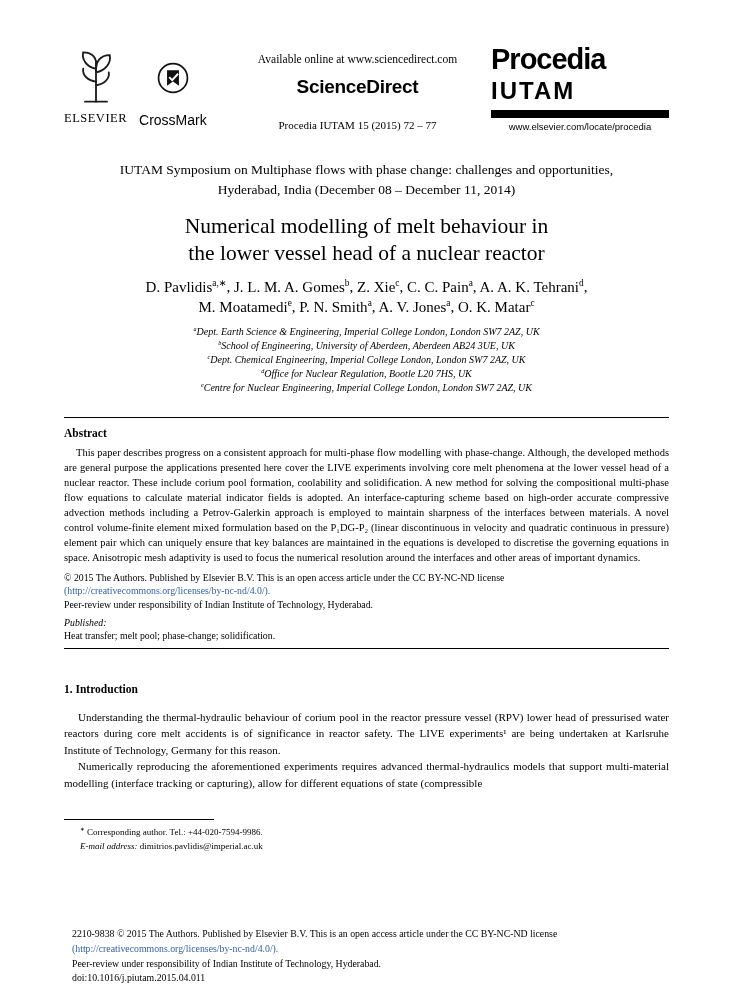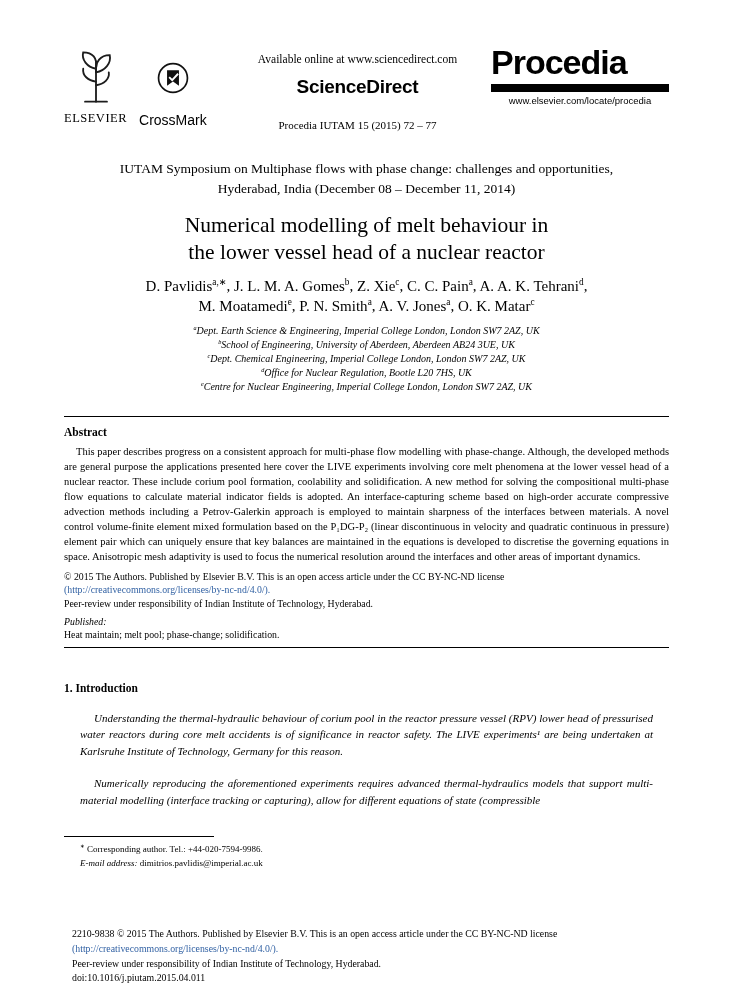--- a/index.html
+++ b/index.html
@@ -13,21 +13,21 @@
   .elsevier svg { width: 56px; height: 64px; display: block; margin: 0 auto; }
   .elsevier-word { font-size: 12.5px; letter-spacing: .5px; margin-top: 2px; }
   .crossmark { text-align: center; margin-top: 16px; }
   .crossmark svg { width: 34px; height: 34px; display: block; margin: 0 auto; }
   .crossmark-word { font-size: 14px; font-family: "Liberation Sans", sans-serif; margin-top: 17px; }
   .mast-center { flex: 1; text-align: center; padding-top: 8px; }
   .available { font-size: 11.5px; }
   .sciencedirect { font-family: "Liberation Sans", sans-serif; font-weight: bold; font-size: 19px; margin-top: 11px; letter-spacing: -.3px; }
   .citation { font-size: 11px; margin-top: 21px; }
   .mast-right { width: 178px; }
-  .procedia-word { font-family: "Liberation Sans", sans-serif; font-weight: 700; font-size: 34px; line-height: 1; letter-spacing: -1px; }
+  .procedia-word { font-family: "Liberation Sans", sans-serif; font-weight: 700; font-size: 29px; line-height: 1; letter-spacing: -1px; }
   .iutam-word { font-family: "Liberation Sans", sans-serif; font-weight: 700; font-size: 24px; margin-top: 3px; letter-spacing: 2px; }
   .procedia-bar { height: 8px; background: #000; margin-top: 5px; }
   .locate-url { font-family: "Liberation Sans", sans-serif; font-size: 9.5px; margin-top: 3px; text-align: center; }
 
   
   .conference { text-align: center; font-size: 13.5px; line-height: 1.45; margin-top: 28px; }
   .title { text-align: center; font-size: 21.5px; font-weight: normal; line-height: 1.25; margin: 14px 0 0; }
   .authors { text-align: center; font-size: 15px; line-height: 1.35; margin-top: 10px; }
   sup { font-size: 62%; line-height: 0; }
   .affiliations { text-align: center; font-style: italic; font-size: 10px; line-height: 1.4; margin-top: 8px; }
@@ -39,21 +39,21 @@
   .abs-body { font-size: 10.5px; text-align: justify; line-height: 1.42; margin: 0; text-indent: 12px; }
   .copyright { font-size: 9.8px; line-height: 1.4; margin: 5px 0 0; }
   .link { color: #3161a3; text-decoration: none; cursor: pointer; }
   .kw-label { font-size: 9.8px; font-style: italic; margin: 5px 0 0; }
   .kw { font-size: 9.8px; margin: 2px 0 0; }
   .rule-bottom { margin-top: 7px; }
 
   
   .intro { margin-top: 34px; }
   .section-heading { font-size: 11.5px; font-weight: bold; margin: 0 0 14px; font-family: Liberation Serif, serif; }
-  .body-para { font-size: 11px; line-height: 1.5; text-align: justify; text-indent: 14px; margin: 16px; font-style: italic; }
+  .body-para { font-size: 11px; line-height: 1.5; text-align: justify; text-indent: 14px; margin: 0; }
 
   
   .footnote { margin-top: 28px; font-size: 9px; }
   .footnote-rule { width: 150px; border: 0; border-top: 1px solid #000; margin: 0 0 6px 0; }
   .footnote-line { margin-left: 16px; line-height: 1.5; }
   .italic { font-style: italic; }
 
   
   .page-footer { position: absolute; left: 72px; right: 64px; bottom: 14px; font-size: 9.8px; line-height: 1.5; }
 </style>
@@ -88,20 +88,21 @@
     </div>
 
     <div class="mast-center">
       <div class="available">Available online at www.sciencedirect.com</div>
       <div class="sciencedirect">ScienceDirect</div>
       <div class="citation">Procedia IUTAM 15 (2015) 72 – 77</div>
     </div>
 
     <div class="mast-right">
       <div class="procedia-word">Procedia</div>
+      <div class="iutam-word">IUTAM</div>
       <div class="procedia-bar"></div>
       <div class="locate-url">www.elsevier.com/locate/procedia</div>
     </div>
   </header>
 
   <div class="conference">
     <div>IUTAM Symposium on Multiphase flows with phase change: challenges and opportunities,</div>
     <div>Hyderabad, India (December 08 – December 11, 2014)</div>
   </div>
 
@@ -130,21 +131,21 @@
   <section class="abstract-block">
     <hr class="rule">
     <h2 class="abstract-heading">Abstract</h2>
     <p class="abs-body">This paper describes progress on a consistent approach for multi-phase flow modelling with phase-change. Although, the developed methods are general purpose the applications presented here cover the LIVE experiments involving core melt phenomena at the lower vessel head of a nuclear reactor. These include corium pool formation, coolability and solidification. A new method for solving the compositional multi-phase flow equations to calculate material indicator fields is adopted. An interface-capturing scheme based on high-order accurate compressive advection methods including a Petrov-Galerkin approach is employed to maintain sharpness of the interfaces between materials. A novel control volume-finite element mixed formulation based on the P₁DG-P₂ (linear discontinuous in velocity and quadratic continuous in pressure) element pair which can uniquely ensure that key balances are maintained in the equations is developed to discretise the governing equations in space. Anisotropic mesh adaptivity is used to focus the numerical resolution around the interfaces and other areas of important dynamics.</p>
     <p class="copyright">
       <span>© 2015 The Authors. Published by Elsevier B.V. This is an open access article under the CC BY-NC-ND license</span><br>
       <a class="link" style="color: rgb(49, 97, 163);">(http://creativecommons.org/licenses/by-nc-nd/4.0/).</a><br>
       <span>Peer-review under responsibility of Indian Institute of Technology, Hyderabad.</span>
     </p>
     <p class="kw-label">Published:</p>
-    <p class="kw">Heat maintain; melt pool; phase-change; solidification.</p>
+    <p class="kw">Heat transfer; melt pool; phase-change; solidification.</p>
     <hr class="rule rule-bottom">
   </section>
 
   <section class="intro">
     <h3 class="section-heading">1. Introduction</h3>
     <p class="body-para">Understanding the thermal-hydraulic behaviour of corium pool in the reactor pressure vessel (RPV) lower head of pressurised water reactors during core melt accidents is of significance in reactor safety. The LIVE experiments¹ are being undertaken at Karlsruhe Institute of Technology, Germany for this reason.</p>
     <p class="body-para">Numerically reproducing the aforementioned experiments requires advanced thermal-hydraulics models that support multi-material modelling (interface tracking or capturing), allow for different equations of state (compressible</p>
   </section>
 
   <div class="footnote">

